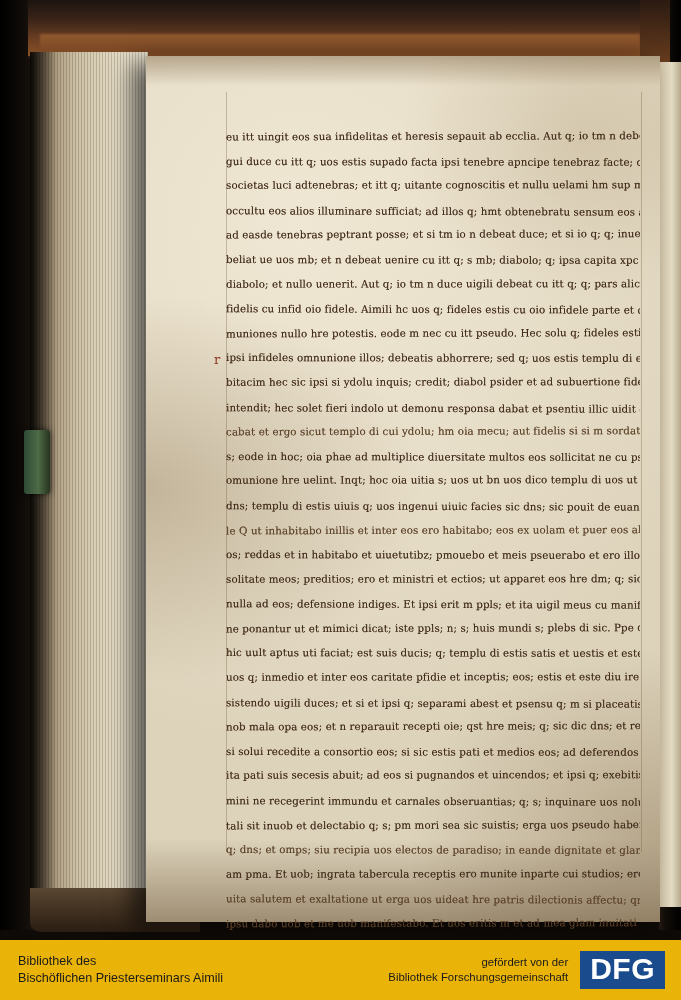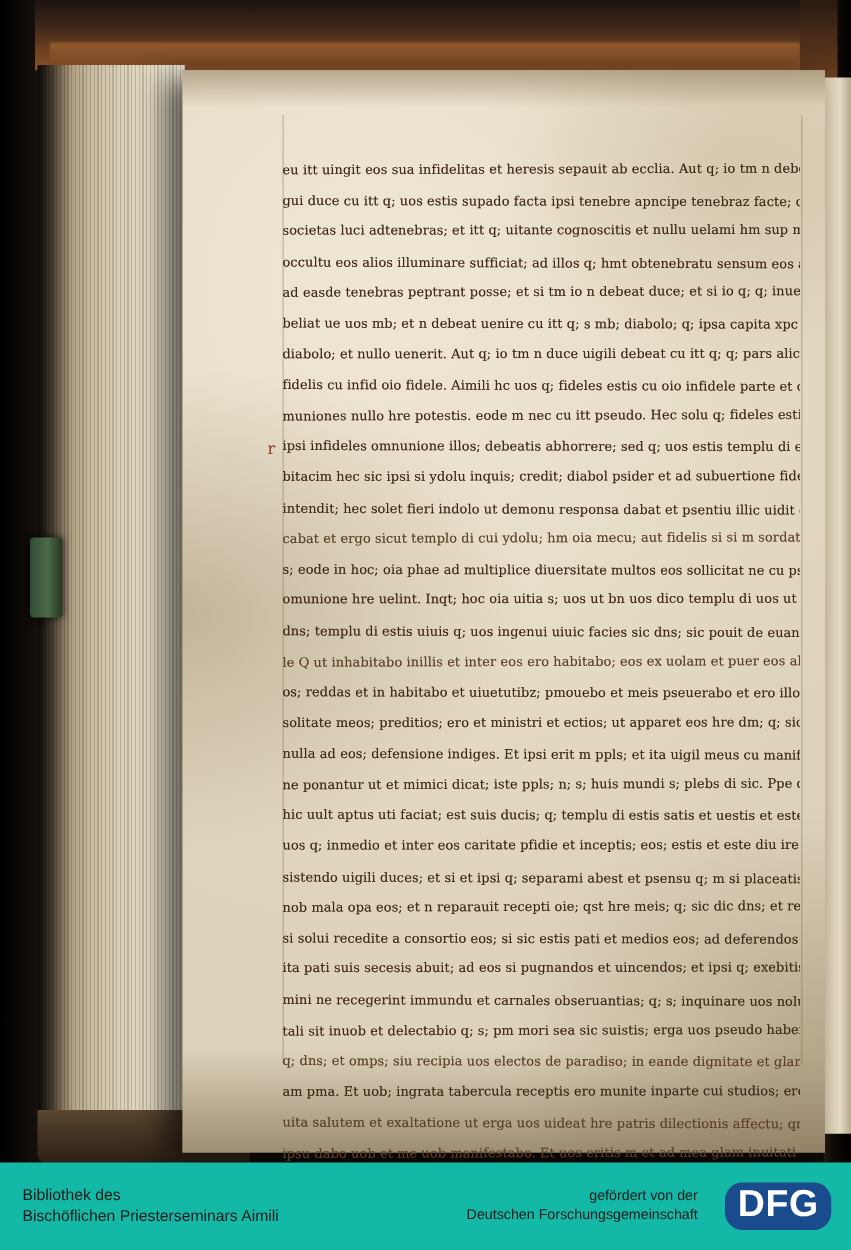--- a/index.html
+++ b/index.html
@@ -145,33 +145,33 @@
   .j4 { transform: rotate(0.2deg) translateY(.2px); }
 
   .rubric-initial {
     position: absolute; left: 214px; top: 352px;
     color: #8d3421; font-family: "DejaVu Serif", serif;
     font-size: 13px;
   }
 
   
   .footer {
-    position: absolute; left: 0; bottom: 0; width: 681px; height: 70px;
-    background: #14b8a6;
+    position: absolute; left: 0; bottom: 0; width: 681px; height: 60px;
+    background: #eab308;
     display: flex; align-items: center; justify-content: space-between;
     padding: 0 16px 0 18px;
   }
   .footer-left {
     color: #1a1a1a;
     font-size: 12.6px;
     line-height: 17px;
     font-family: "Liberation Sans", sans-serif;
   }
   .footer-right {
-    display: flex; align-items: center; gap: 22px;
+    display: flex; align-items: center; gap: 12px;
   }
   .funder {
     text-align: right;
     color: #1a1a1a;
     font-size: 11.4px;
     line-height: 15px;
     font-family: "Liberation Sans", sans-serif;
   }
   .dfg-logo {
     background: #1a4b8c;
@@ -250,19 +250,19 @@
   </div>
 
   <div class="footer">
     <div class="footer-left">
       <div>Bibliothek des</div>
       <div>Bischöflichen Priesterseminars Aimili</div>
     </div>
     <div class="footer-right">
       <div class="funder">
         <div>gefördert von der</div>
-        <div>Deutschen Forschungsgemeinschaft</div>
+        <div>Bibliothek Forschungsgemeinschaft</div>
       </div>
-      <div class="dfg-logo" style="background: rgb(26, 75, 140); border-radius: 14px;">DFG</div>
+      <div class="dfg-logo" style="background: rgb(26, 75, 140);">DFG</div>
     </div>
   </div>
 
 </div>
 
 </body></html>

